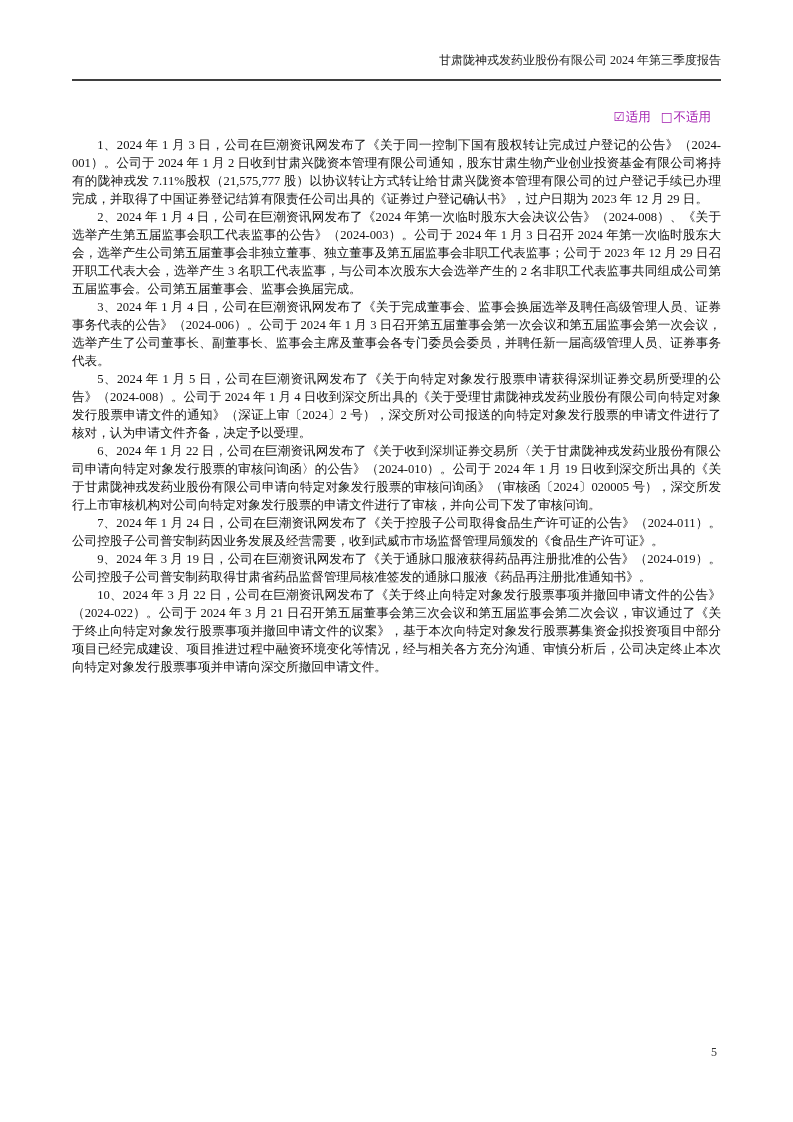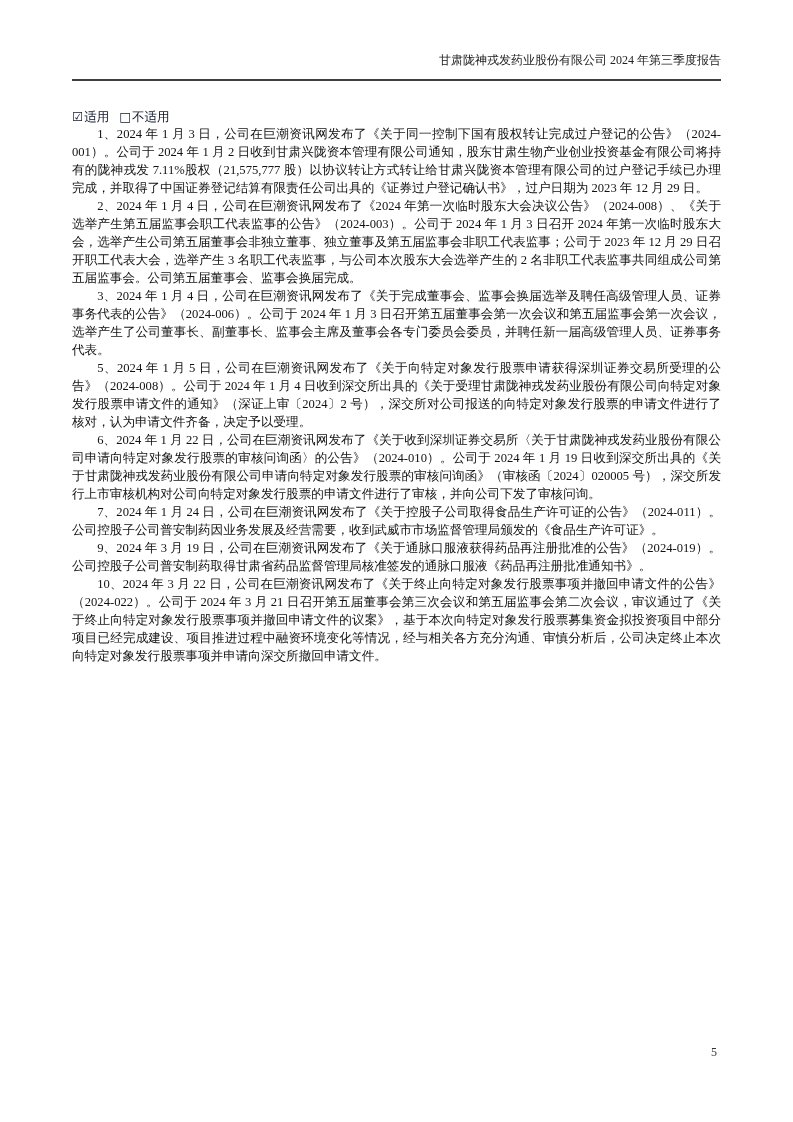--- a/index.html
+++ b/index.html
@@ -30,29 +30,31 @@
     font-family: "Liberation Sans", "DejaVu Sans", sans-serif;
     font-weight: bold;
     font-size: 16.5px;
     letter-spacing: 1px;
     color: #000;
   }
   .applicability {
     margin-top: 28px;
     font-size: 12.5px;
     line-height: 16px;
-    color: #0f172a;
+    color: #a21caf;
+    text-align: right;
   }
   .applicability .option { display: inline-block; margin-right: 10px; }
   .checkbox-glyph {
     font-family: "DejaVu Sans", sans-serif;
     font-size: 12.5px;
     margin-right: 1px;
   }
   .paragraphs {
+    margin-top: 11px;
   }
   .paragraphs p {
     margin: 0;
     text-indent: 2em;
     font-size: 12.6px;
     line-height: 18px;
     text-align: justify;
     color: #111;
   }
   .page-number {

